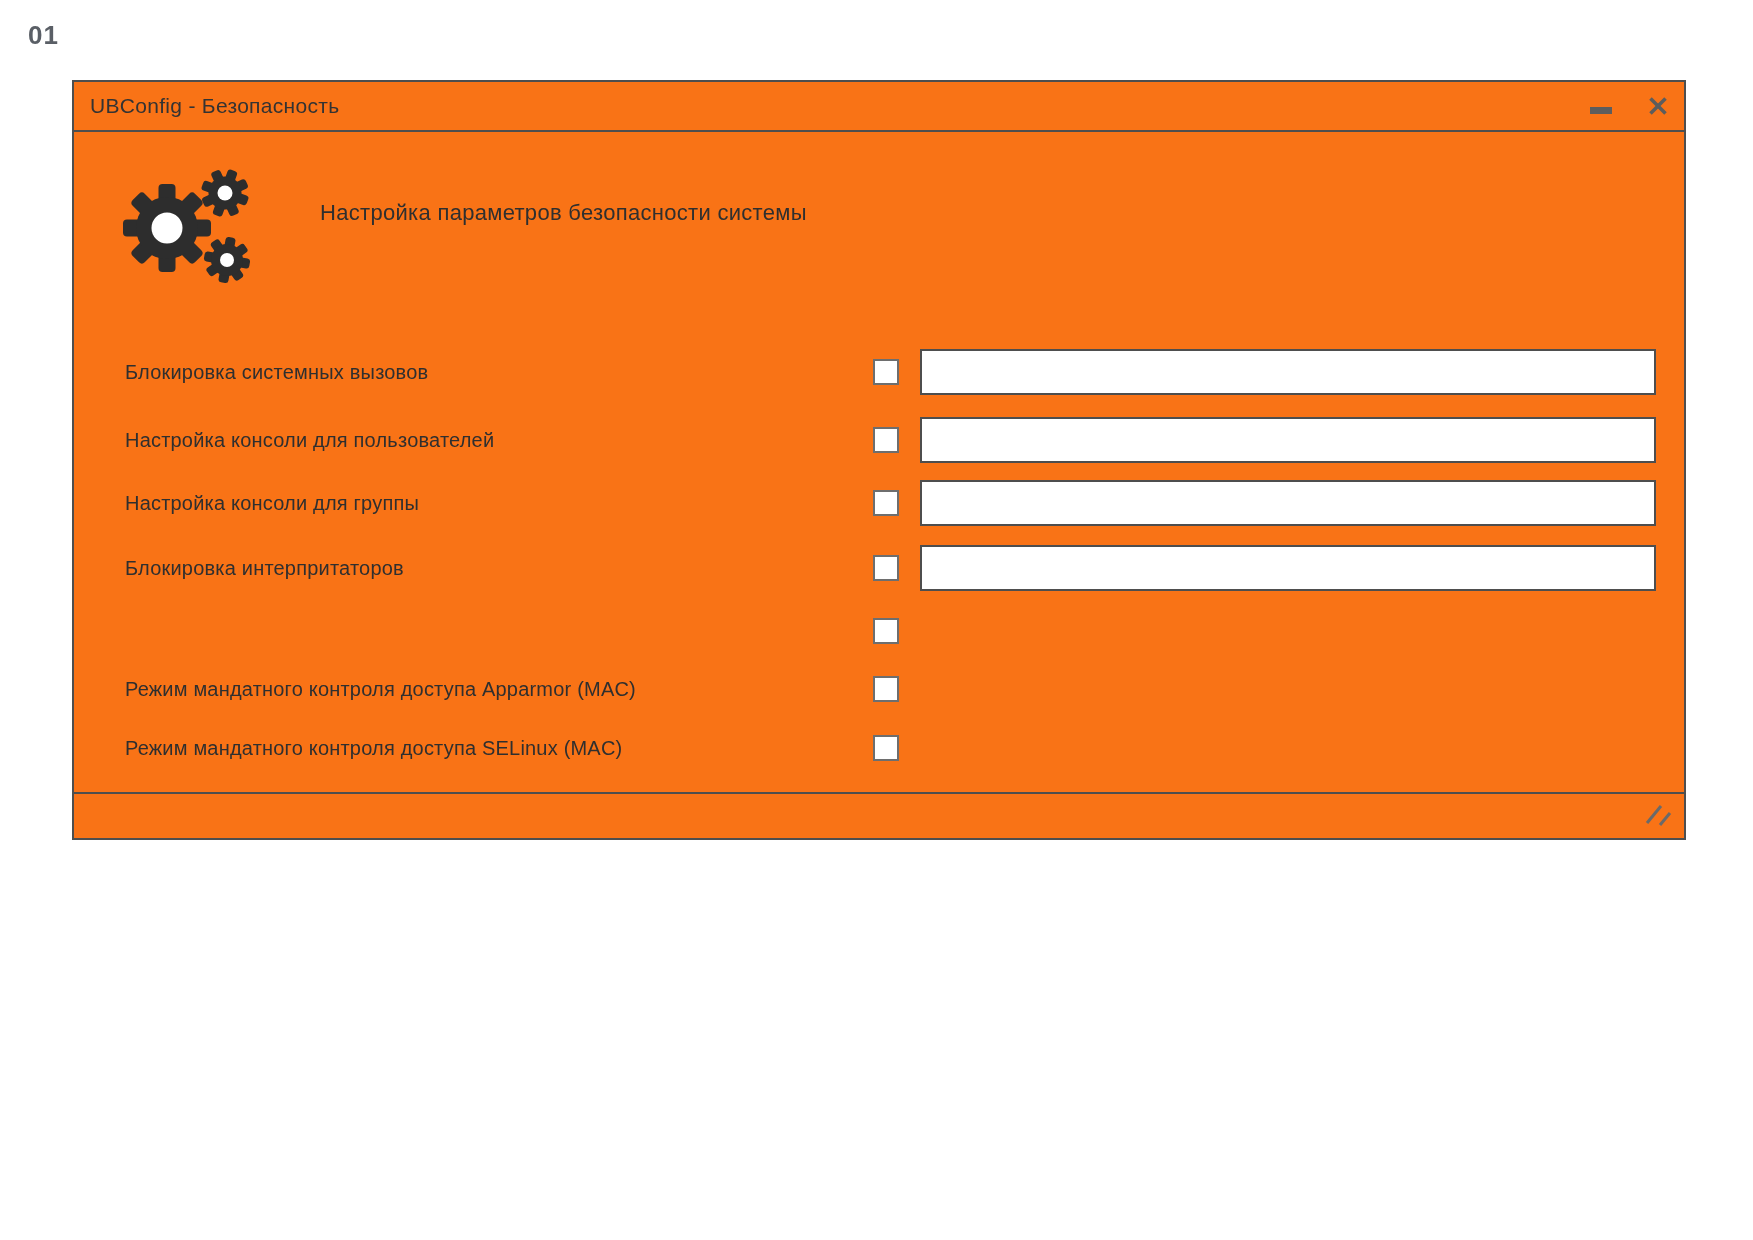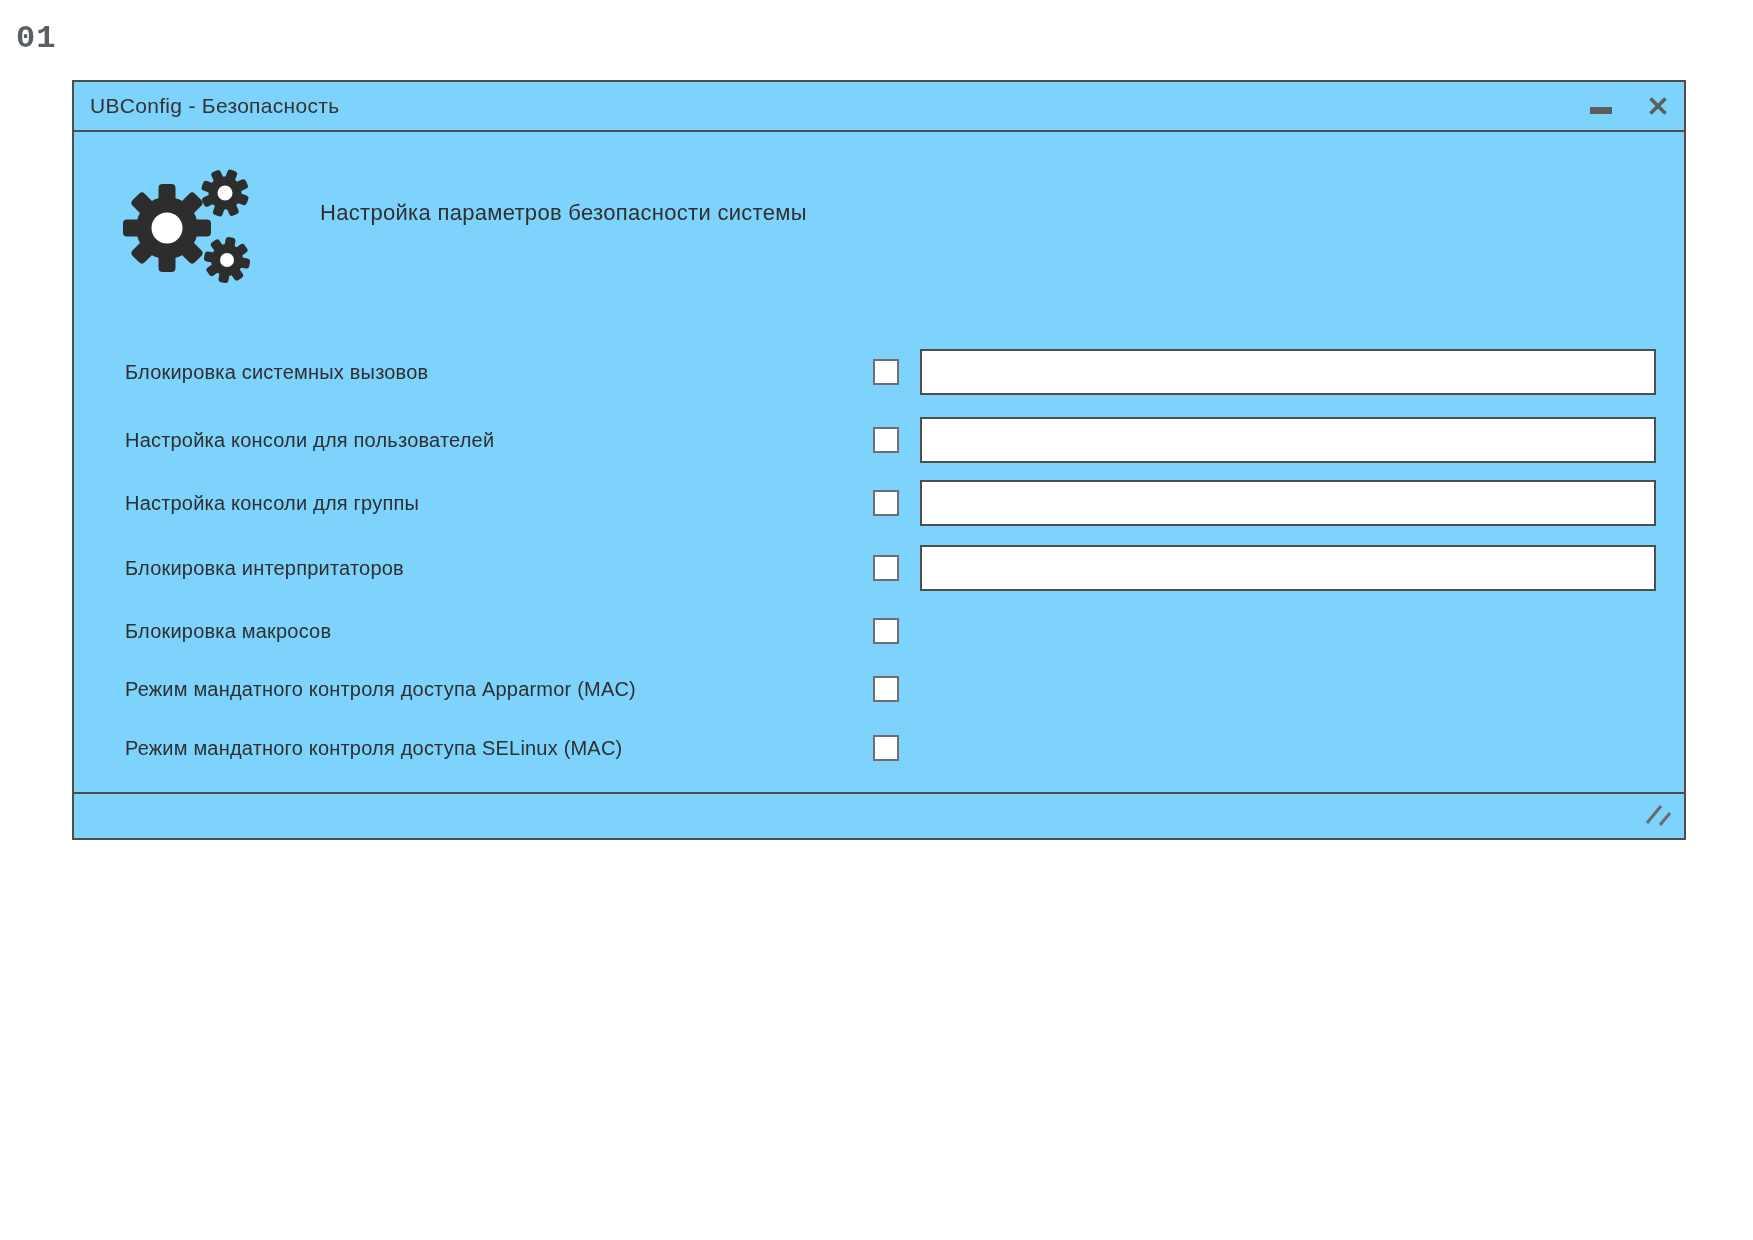--- a/index.html
+++ b/index.html
@@ -8,29 +8,28 @@
     --slide:#5a5f66;
     --cb-border:#6e6e6e;
     --icon:#2d2d2d;
     --ctrl:#5d5d5d;
   }
   *{margin:0;padding:0;box-sizing:border-box;}
   html,body{width:1753px;height:1240px;background:#ffffff;overflow:hidden;}
   body{font-family:"Liberation Sans","DejaVu Sans",sans-serif;color:var(--text);position:relative;}
 
   .slide-number{
-    position:absolute;left:16px;top:20px;
-    font-size:32px;font-weight:bold;color:var(--slide);
+    position:absolute;left:28px;top:20px;
+    font-size:26px;font-weight:bold;color:var(--slide);
     letter-spacing:1px;
-    font-family:Liberation Mono, monospace;
   }
 
   .window{
     position:absolute;left:72px;top:80px;width:1614px;height:760px;
-    background:#7dd3fc;border:2px solid var(--border);
+    background:#f97316;border:2px solid var(--border);
   }
 
   .titlebar{
     position:absolute;left:0;top:0;right:0;height:50px;
     border-bottom:2px solid var(--border);
     display:flex;align-items:center;
     padding:0 14px 0 16px;
   }
   .titlebar-title{font-size:21px;color:#333;letter-spacing:0.3px;}
   .titlebar-controls{margin-left:auto;display:flex;align-items:center;gap:34px;}
@@ -157,21 +156,20 @@
     <span class="row-label">Настройка консоли для группы</span>
     <div class="row-checkbox" role="checkbox" aria-checked="false"></div>
     <input class="row-input" type="text" style="">
   </div>
         <div class="form-row" style="top: 413px;">
     <span class="row-label">Блокировка интерпритаторов</span>
     <div class="row-checkbox" role="checkbox" aria-checked="false"></div>
     <input class="row-input" type="text" style="">
   </div>
         <div class="form-row" style="top: 476px;">
-    <span class="row-label">Блокировка макросов</span>
     <div class="row-checkbox" role="checkbox" aria-checked="false"></div>
 
   </div>
         <div class="form-row" style="top: 534px; padding-left: 20px;">
     <span class="row-label">Режим мандатного контроля доступа Apparmor (MAC)</span>
     <div class="row-checkbox" role="checkbox" aria-checked="false"></div>
 
   </div>
         <div class="form-row" style="top: 593px;">
     <span class="row-label">Режим мандатного контроля доступа SELinux (MAC)</span>

